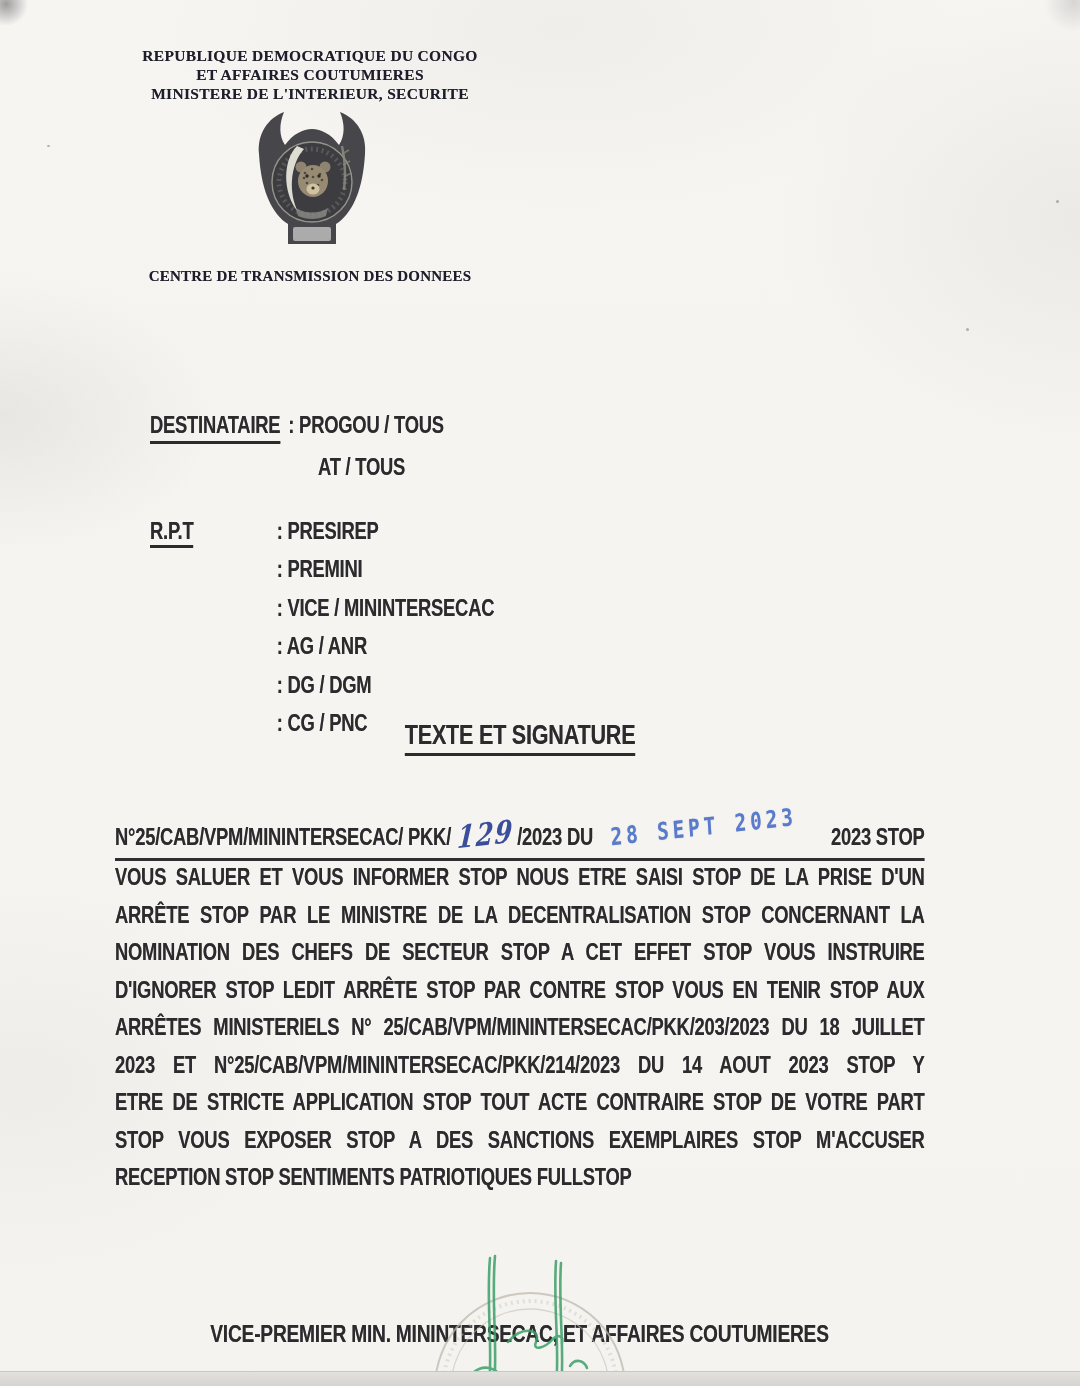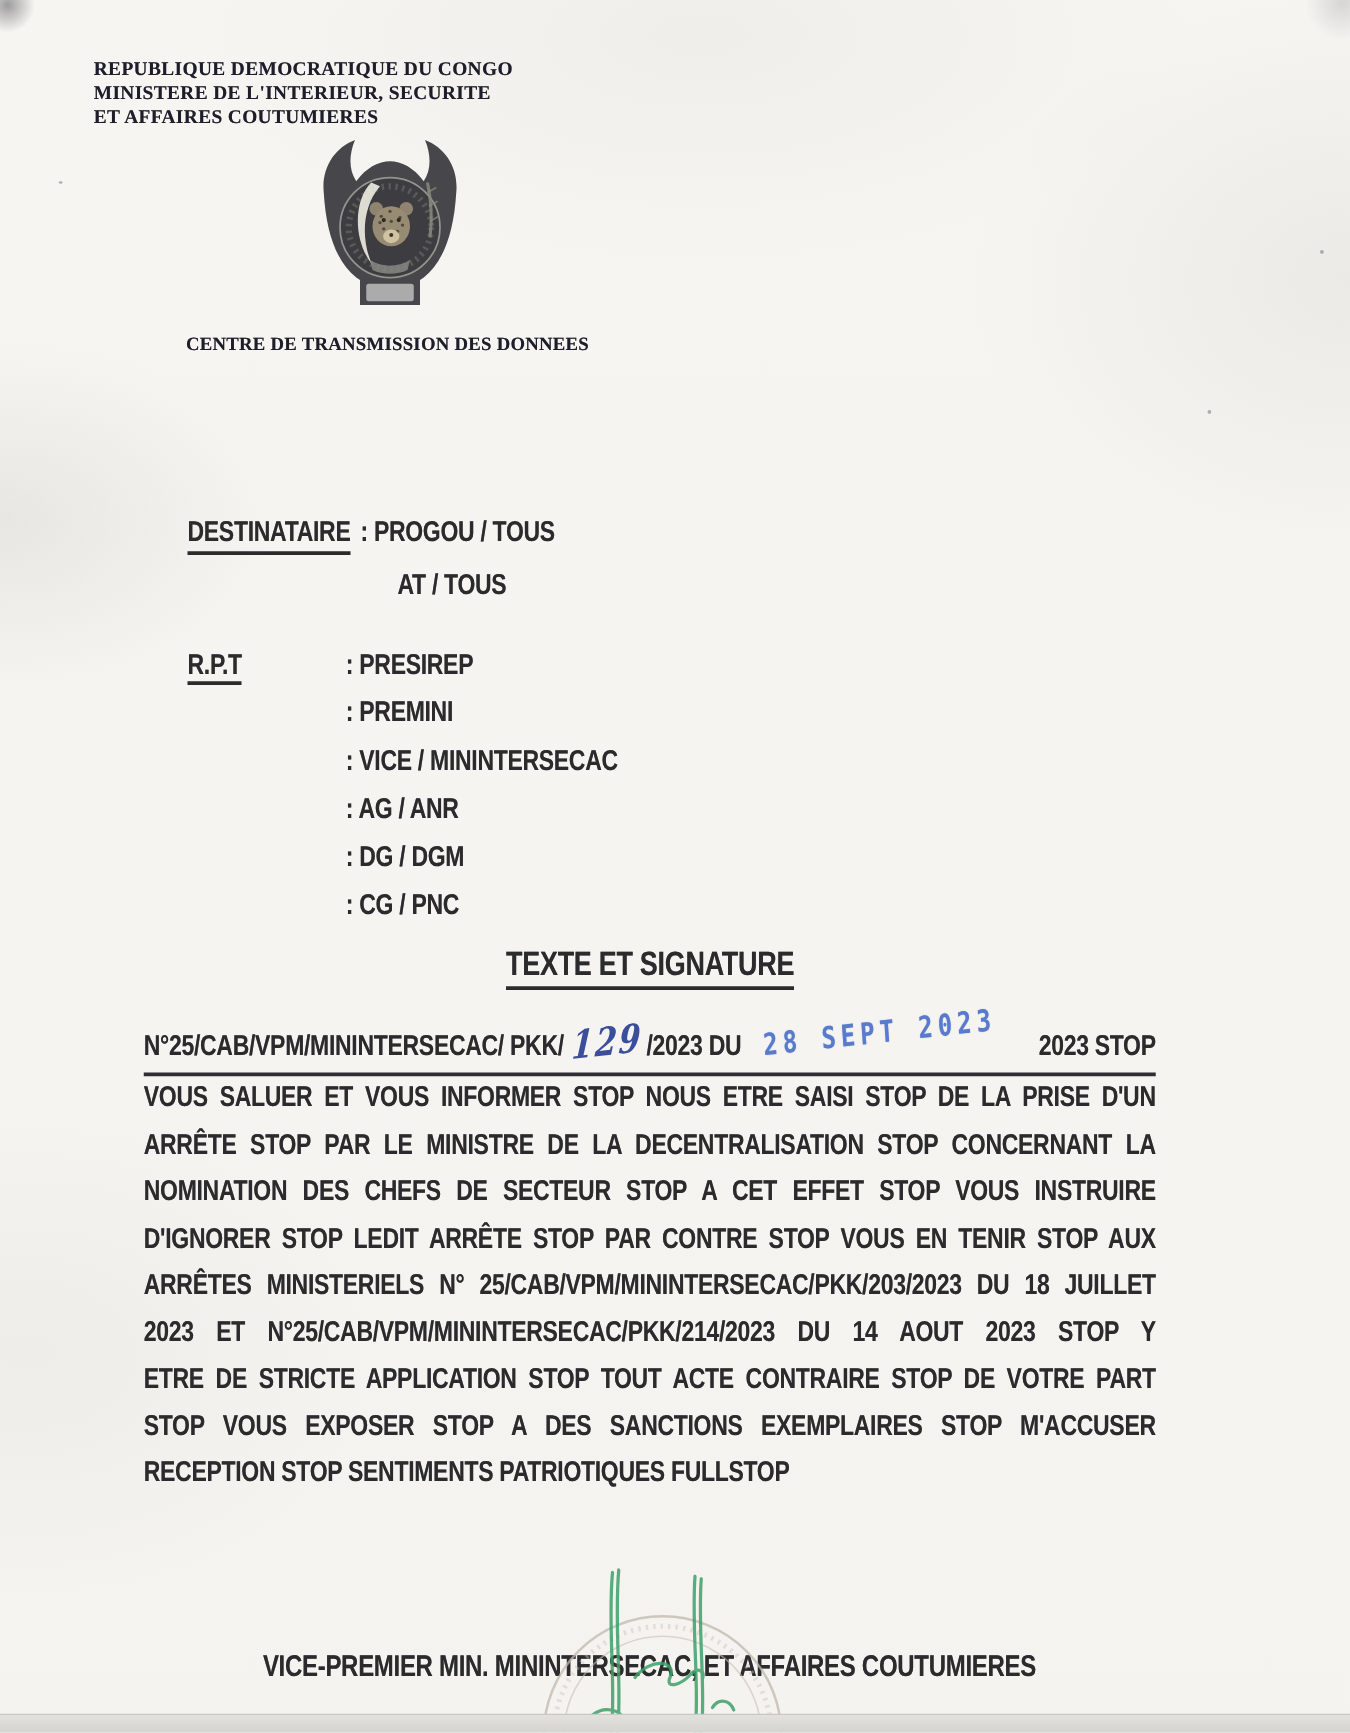--- a/index.html
+++ b/index.html
@@ -11,21 +11,21 @@
       radial-gradient(ellipse 320px 200px at 0% 30%, rgba(182,180,176,.22), transparent 70%),
       radial-gradient(ellipse 420px 320px at 100% 16%, rgba(192,190,186,.20), transparent 72%),
       radial-gradient(ellipse 540px 240px at 52% 2%, rgba(203,201,197,.16), transparent 75%),
       radial-gradient(ellipse 380px 260px at 2% 78%, rgba(196,194,190,.14), transparent 75%),
       linear-gradient(#f7f5f2,#f5f3f0);
     font-family:"Liberation Sans",sans-serif;
     color:#2a2a2c;
   }
   .speck{position:absolute;border-radius:50%;background:rgba(90,90,92,.45);}
   
-  .lh-block{position:absolute;left:75px;top:46px;width:470px;
+  .lh-block{position:absolute;left:75px;top:46px;width:470px;text-align:center;
     font-family:"Liberation Serif",serif;font-weight:bold;font-size:15.5px;line-height:19px;
     color:#1e1e2a;letter-spacing:.3px;text-shadow:0 0 .5px rgba(30,30,45,.55);}
   .office-block{position:absolute;left:60px;width:500px;text-align:center;
     font-family:"Liberation Serif",serif;font-weight:bold;color:#1e1e2a;
     text-shadow:0 0 .5px rgba(30,30,45,.55);}
   .office1{top:247px;font-size:16px;}
   .office1 span{border-bottom:2px solid #1e1e2a;padding-bottom:1px;letter-spacing:.5px;}
   .office2{top:268px;font-size:15px;letter-spacing:.2px;}
   
   .condL{transform:scaleX(0.8);transform-origin:0 0;}
@@ -77,22 +77,22 @@
   .bottom-band{position:absolute;left:0;top:1371px;width:1080px;height:15px;
     background:linear-gradient(#e3e1de,#d5d3d0);border-top:1px solid #c9c7c4;}
 </style>
 </head>
 <body>
 
 <div class="page">
 
   <div class="lh-block">
     <div>REPUBLIQUE DEMOCRATIQUE DU CONGO</div>
+    <div>ET AFFAIRES COUTUMIERES</div>
     <div>MINISTERE DE L'INTERIEUR, SECURITE</div>
-    <div>ET AFFAIRES COUTUMIERES</div>
   </div>
 
   <svg class="emblem" viewBox="0 0 120 140">
     <path d="M32,2 C16,8 5,24 7,44 C9,78 18,100 33,112 L36,114 L36,134 L84,134 L84,114 L87,112
              C102,100 111,78 113,44 C115,24 104,8 88,2 C93,14 93,26 87,35 C79,24 69,19 60,19
              C51,19 41,24 33,35 C27,26 27,14 32,2 Z" fill="#46464b"></path>
     <circle cx="60" cy="72" r="40" fill="#3c3c41" stroke="#94948c" stroke-width="1.4"></circle>
     <circle cx="60" cy="72" r="33" fill="none" stroke="#7d7d75" stroke-width="5" stroke-dasharray="2 3.5" opacity="0.45"></circle>
     <path d="M45,36 C31,50 30,82 46,102 C37,84 37,56 52,39 Z" fill="#eceadf" opacity="0.92"></path>
     <path d="M90,36 C93,50 94,64 92,80" fill="none" stroke="#8a8a7c" stroke-width="2.5" opacity="0.85"></path>
@@ -136,21 +136,21 @@
     <div class="rpt-items">
       <div class="rpt-item">: PRESIREP</div>
       <div class="rpt-item">: PREMINI</div>
       <div class="rpt-item">: VICE / MININTERSECAC</div>
       <div class="rpt-item">: AG / ANR</div>
       <div class="rpt-item">: DG / DGM</div>
       <div class="rpt-item">: CG / PNC</div>
     </div>
   </div>
 
-  <div class="tw" style="top:756px;">
+  <div class="tw" style="top:720px;">
     <span class="utitle">TEXTE ET SIGNATURE</span>
   </div>
 
   <div class="ref-row condL typed">
     <span>N°25/CAB/VPM/MININTERSECAC/ PKK/</span>
     <span class="hand">129</span>
     <span>/2023 DU</span>
     <span class="stamp-date">28 SEPT 2023</span>
     <span class="ref-spacer"></span>
     <span>2023 STOP</span>

